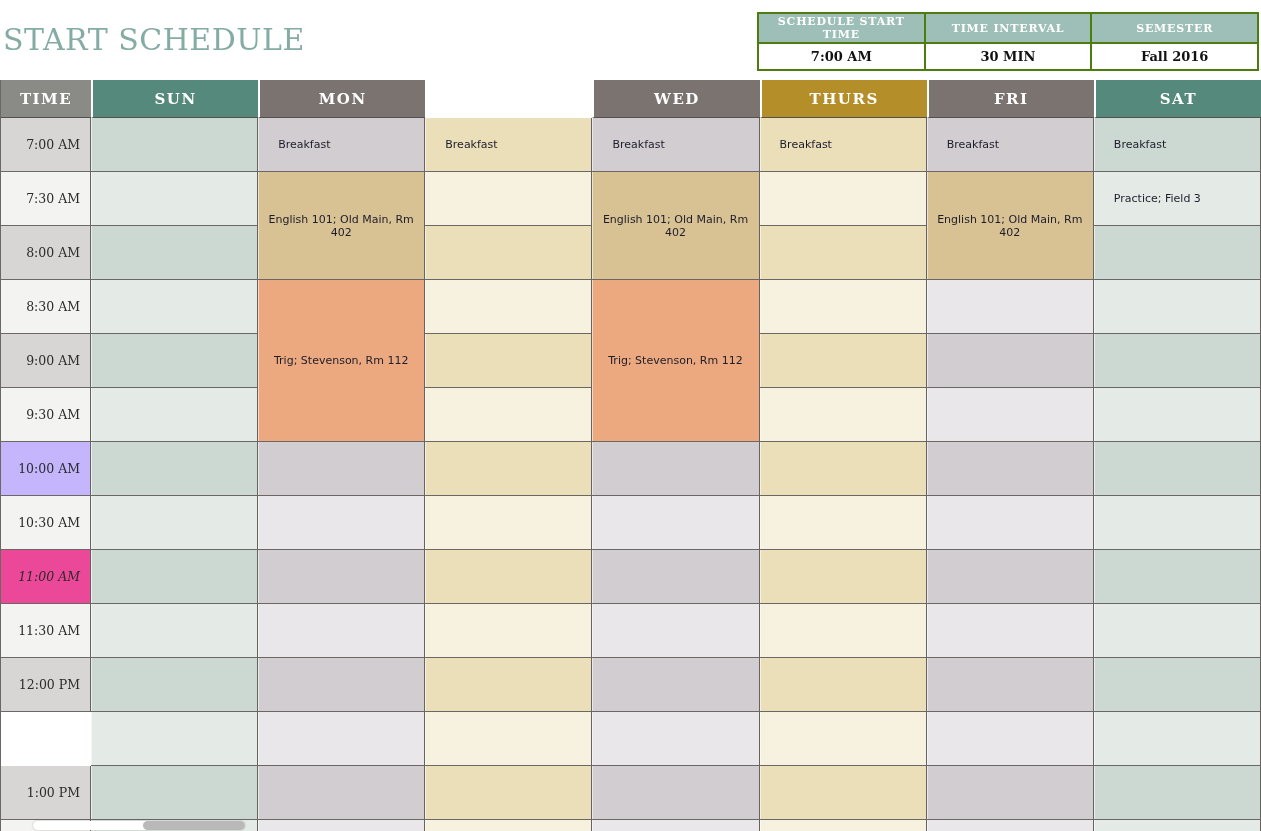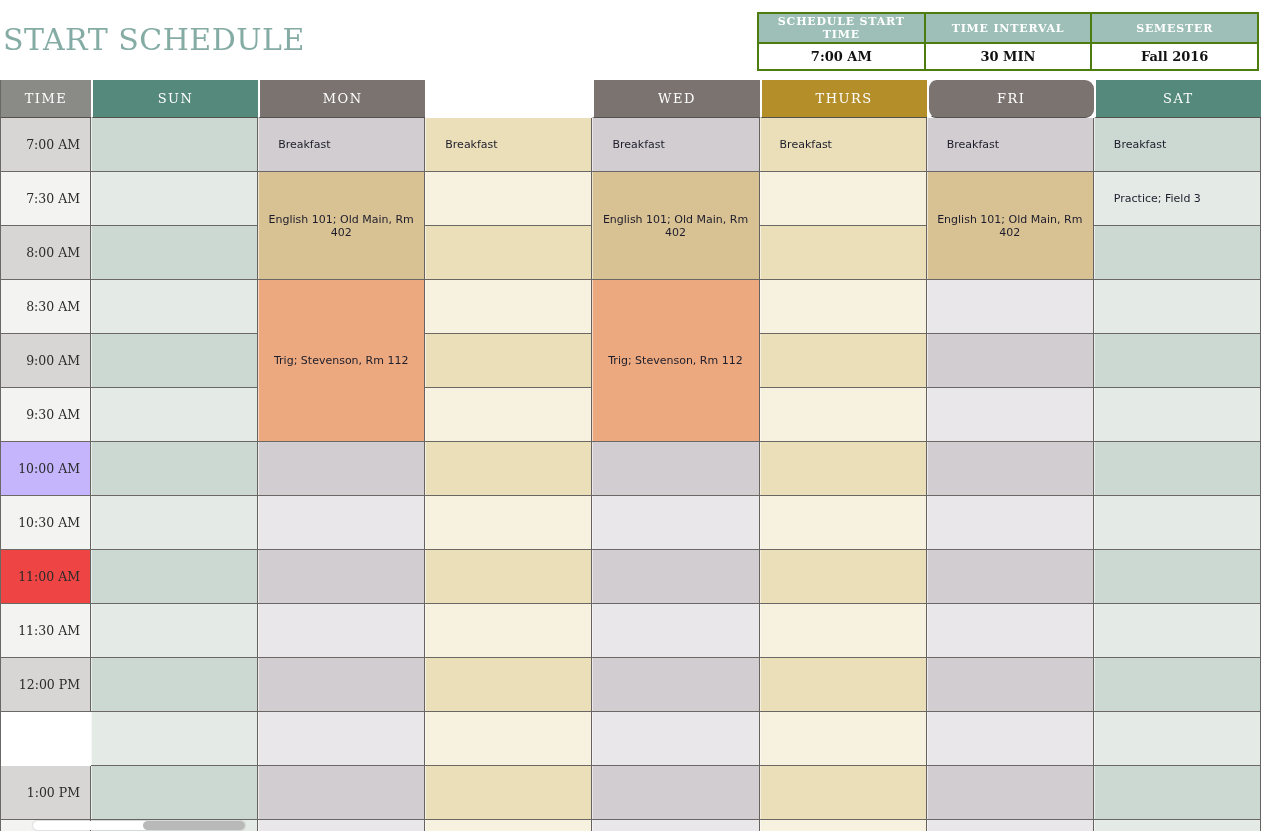--- a/index.html
+++ b/index.html
@@ -29,21 +29,21 @@
   }
   
   .grid{
     position:absolute;left:0;top:80px;width:1261px;height:751px;
     display:grid;grid-template-columns:90px repeat(7,1fr);
     grid-template-rows:38px repeat(14,54px);
     overflow:hidden;border-left:1px solid #6b6764;box-sizing:border-box;
   }
   .hcell{
     display:flex;align-items:center;justify-content:center;
-    color:#fff;font-weight:normal;font-size:13px;letter-spacing:1.5px;
+    color:#fff;font-weight:bold;font-size:15px;letter-spacing:1.5px;
     border-bottom:1px solid #55514e;
   }
   .hcell.sep{border-left:2px solid #ffffff;}
   .cell{
     border-right:1px solid #66625f;border-bottom:1px solid #6b6764;
     box-sizing:border-box;display:flex;align-items:center;
     font-family:"DejaVu Sans","Liberation Sans",sans-serif;
     font-size:11px;color:#1d1d2b;
   }
   .cell.day{box-shadow:inset 1px 0 0 rgba(255,255,255,.55);}
@@ -86,21 +86,21 @@
 <div class="grid">
     <div class="hcell" style="background: rgb(138, 138, 134); grid-area: 1 / 1;">TIME</div>
     <div class="cell time-cell" style="grid-area: 2 / 1; background: rgb(215, 214, 212);">7:00 AM</div>
     <div class="cell time-cell" style="grid-area: 3 / 1; background: rgb(243, 243, 241);">7:30 AM</div>
     <div class="cell time-cell" style="grid-area: 4 / 1; background: rgb(215, 214, 212);">8:00 AM</div>
     <div class="cell time-cell" style="grid-area: 5 / 1; background: rgb(243, 243, 241);">8:30 AM</div>
     <div class="cell time-cell" style="grid-area: 6 / 1; background: rgb(215, 214, 212);">9:00 AM</div>
     <div class="cell time-cell" style="grid-area: 7 / 1; background: rgb(243, 243, 241);">9:30 AM</div>
     <div class="cell time-cell" style="grid-area: 8 / 1; background: #c4b5fd;">10:00 AM</div>
     <div class="cell time-cell" style="grid-area: 9 / 1; background: rgb(243, 243, 241);">10:30 AM</div>
-    <div class="cell time-cell" style="grid-area: 10 / 1; background: #ef4444;">11:00 AM</div>
+    <div class="cell time-cell" style="grid-area: 10 / 1; background: #ec4899; font-style: italic;">11:00 AM</div>
     <div class="cell time-cell" style="grid-area: 11 / 1; background: rgb(243, 243, 241);">11:30 AM</div>
     <div class="cell time-cell" style="grid-area: 12 / 1; background: rgb(215, 214, 212);">12:00 PM</div>
     <div class="cell time-cell" style="grid-area: 14 / 1; background: rgb(215, 214, 212);">1:00 PM</div>
     <div class="cell time-cell" style="grid-area: 15 / 1; background: rgb(243, 243, 241);"></div>
     <div class="hcell sep" style="background: rgb(84, 137, 123); grid-area: 1 / 2;">SUN</div>
     <div class="cell day" style="grid-area: 2 / 2; background: rgb(204, 217, 210);"></div>
     <div class="cell day" style="grid-area: 3 / 2; background: rgb(228, 235, 231);"></div>
     <div class="cell day" style="grid-area: 4 / 2; background: rgb(204, 217, 210);"></div>
     <div class="cell day" style="grid-area: 5 / 2; background: rgb(228, 235, 231);"></div>
     <div class="cell day" style="grid-area: 6 / 2; background: rgb(204, 217, 210);"></div>
@@ -159,21 +159,21 @@
     <div class="cell day" style="grid-area: 6 / 6; background: rgb(235, 223, 186);"></div>
     <div class="cell day" style="grid-area: 7 / 6; background: rgb(247, 241, 223);"></div>
     <div class="cell day" style="grid-area: 8 / 6; background: rgb(235, 223, 186);"></div>
     <div class="cell day" style="grid-area: 9 / 6; background: rgb(247, 241, 223);"></div>
     <div class="cell day" style="grid-area: 10 / 6; background: rgb(235, 223, 186);"></div>
     <div class="cell day" style="grid-area: 11 / 6; background: rgb(247, 241, 223);"></div>
     <div class="cell day" style="grid-area: 12 / 6; background: rgb(235, 223, 186);"></div>
     <div class="cell day" style="grid-area: 13 / 6; background: rgb(247, 241, 223);"></div>
     <div class="cell day" style="grid-area: 14 / 6; background: rgb(235, 223, 186);"></div>
     <div class="cell day" style="grid-area: 15 / 6; background: rgb(247, 241, 223);"></div>
-    <div class="hcell sep" style="background: rgb(123, 115, 112); grid-area: 1 / 7; border-radius: 9px;">FRI</div>
+    <div class="hcell sep" style="background: rgb(123, 115, 112); grid-area: 1 / 7;">FRI</div>
     <div class="cell day ev-left" style="grid-area: 2 / 7; background: rgb(210, 205, 208);">Breakfast</div>
     <div class="cell day ev-center" style="grid-area: 3 / 7 / span 2; background: rgb(216, 193, 147);">English 101; Old Main, Rm 402</div>
     <div class="cell day" style="grid-area: 5 / 7; background: rgb(233, 231, 233);"></div>
     <div class="cell day" style="grid-area: 6 / 7; background: rgb(210, 205, 208);"></div>
     <div class="cell day" style="grid-area: 7 / 7; background: rgb(233, 231, 233);"></div>
     <div class="cell day" style="grid-area: 8 / 7; background: rgb(210, 205, 208);"></div>
     <div class="cell day" style="grid-area: 9 / 7; background: rgb(233, 231, 233);"></div>
     <div class="cell day" style="grid-area: 10 / 7; background: rgb(210, 205, 208);"></div>
     <div class="cell day" style="grid-area: 11 / 7; background: rgb(233, 231, 233);"></div>
     <div class="cell day" style="grid-area: 12 / 7; background: rgb(210, 205, 208);"></div>

